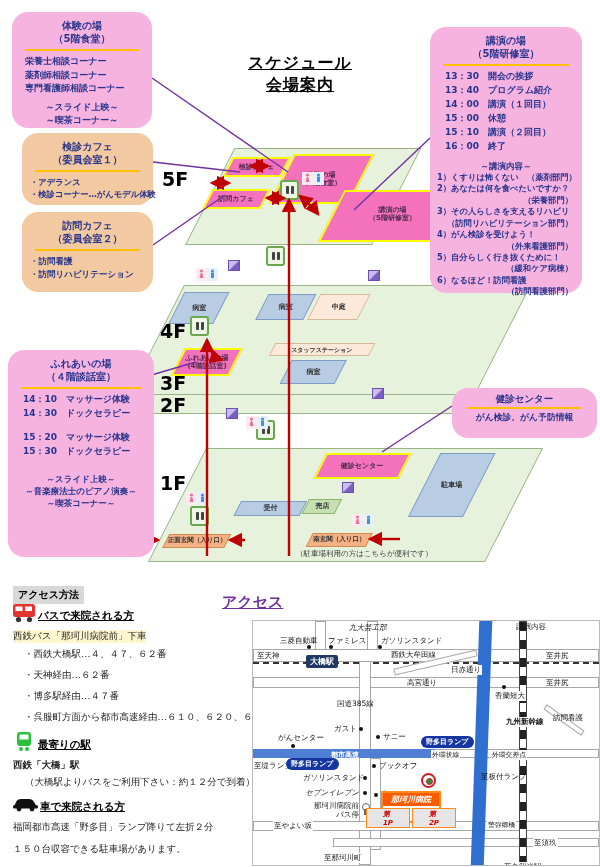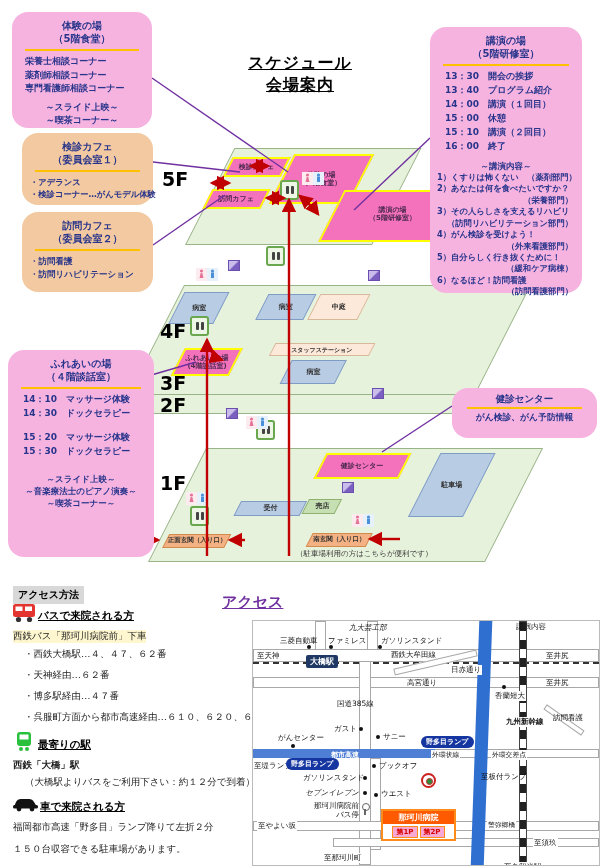--- a/index.html
+++ b/index.html
@@ -67,21 +67,21 @@
   .dot{position:absolute;width:4px;height:4px;background:#111;border-radius:50%;z-index:6;}
   .river{position:absolute;background:#2f6fd0;z-index:2;}
   .jr{position:absolute;width:8px;background:repeating-linear-gradient(180deg,#222 0 9px,#fff 9px 18px);
       border:1px solid #444;z-index:3;box-sizing:border-box;}
   .hwy{position:absolute;background:#4f7fd4;z-index:4;}
   .hwy-lbl{position:absolute;font-size:7px;font-weight:bold;color:#fff;z-index:6;white-space:nowrap;}
   .hosp{position:absolute;border:2px solid #ff8c1a;background:#fff;z-index:8;box-sizing:border-box;}
   .hosp-name{background:#ff5a00;color:#fff;font-size:8px;font-weight:bold;text-align:center;
              padding:1px 0;white-space:nowrap;}
   .prow{display:flex;gap:2px;justify-content:center;padding:2px;}
-  .pbox{border:1.5px solid #ff8c1a;color:#d40000;font-size:7px;font-weight:bold;padding:0 3px;background:#f9a8d4;}
+  .pbox{border:1.5px solid #ff8c1a;color:#d40000;font-size:7px;font-weight:bold;padding:0 16px;background:#e5e5e5;}
   .crest{position:absolute;width:15px;height:15px;border:2px solid #cc2222;border-radius:50%;
          background:#fff;z-index:9;box-sizing:border-box;}
   .crest::after{content:"";position:absolute;left:3px;top:3px;width:5px;height:5px;border-radius:50%;
                 background:#2e8b3d;border:1.5px solid #cc2222;}
   .pole{position:absolute;width:6px;height:6px;border:1.5px solid #666;border-radius:50%;background:#fff;z-index:6;}
   .pole::after{content:"";position:absolute;left:1.2px;top:5px;width:1.5px;height:6px;background:#666;}
 </style>
 </head>
 <body>
 
@@ -431,28 +431,28 @@
     <div class="mlbl right" style="left:50px;top:152px;width:56px;">ガソリンスタンド</div>
     <div class="dot" style="left:110px;top:155px;"></div>
     <div class="mlbl right" style="left:50px;top:167px;width:56px;font-style:italic;">セブンイレブン</div>
     <div class="dot" style="left:110px;top:170px;"></div>
     <div class="dot" style="left:121px;top:172px;"></div>
     <div class="mlbl" style="left:128px;top:168px;">ウエスト</div>
     <div class="mlbl right" style="left:48px;top:180px;width:58px;">那珂川病院前</div>
     <div class="mlbl right" style="left:48px;top:189px;width:58px;">バス停</div>
     <div class="pole" style="left:109px;top:182px;"></div>
     <div class="crest" style="left:168px;top:152px;"></div>
-    <div class="hosp" style="left:128px;top:188px;width:75px;height:32px;">
+    <div class="hosp" style="left:128px;top:170px;width:60px;height:32px;font-style:italic;">
       <div class="hosp-name">那珂川病院</div>
       <div class="prow">
         <span class="pbox">第1P</span>
         <span class="pbox">第2P</span>
       </div>
     </div>
 
-    <div class="mlbl bg" style="left:4px;top:200px;">至やよい坂</div>
+    <div class="mlbl bg" style="left:20px;top:200px;">至やよい坂</div>
     <div class="mlbl bg" style="left:234px;top:199px;font-size:6.8px;">警弥郷橋</div>
     <div class="mlbl bg" style="left:280px;top:217px;">至須玖</div>
     <div class="mlbl bg" style="left:250px;top:232px;margin-top:9px;">至久留米駅</div>
     <div class="mlbl bg" style="left:70px;top:232px;">至那珂川町</div>
   </div>
 
 </div>
 
 </body></html>

